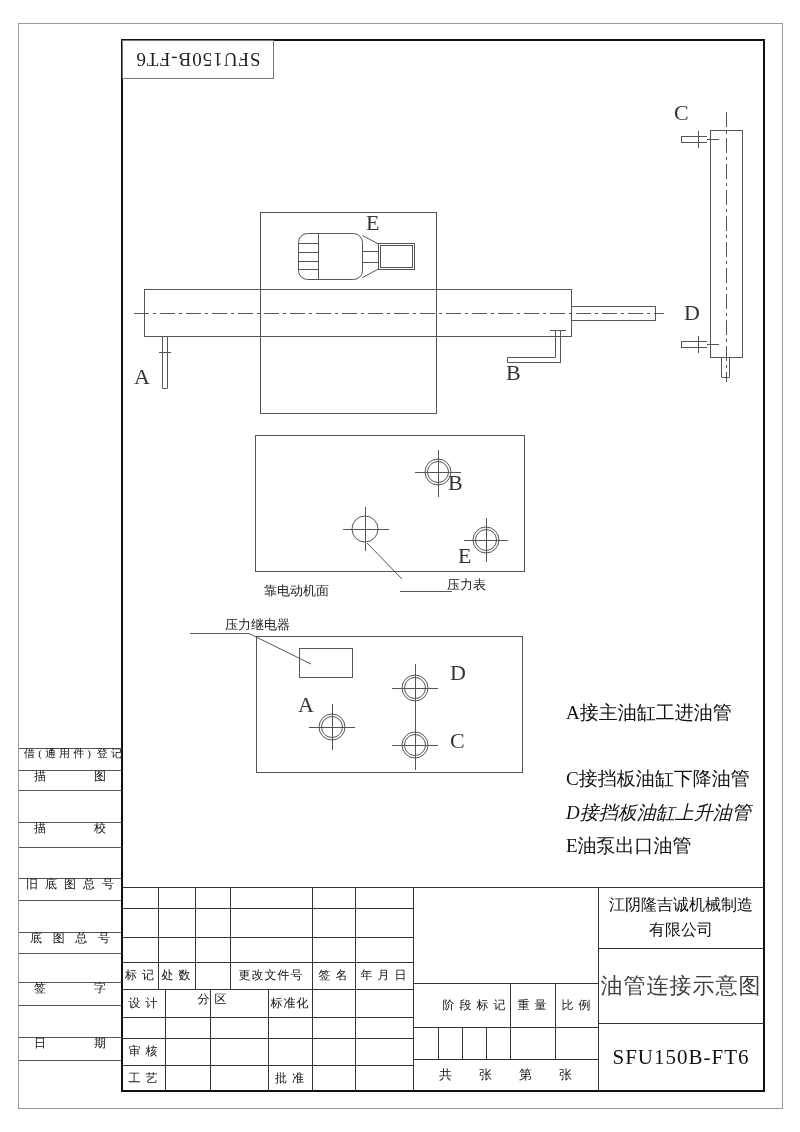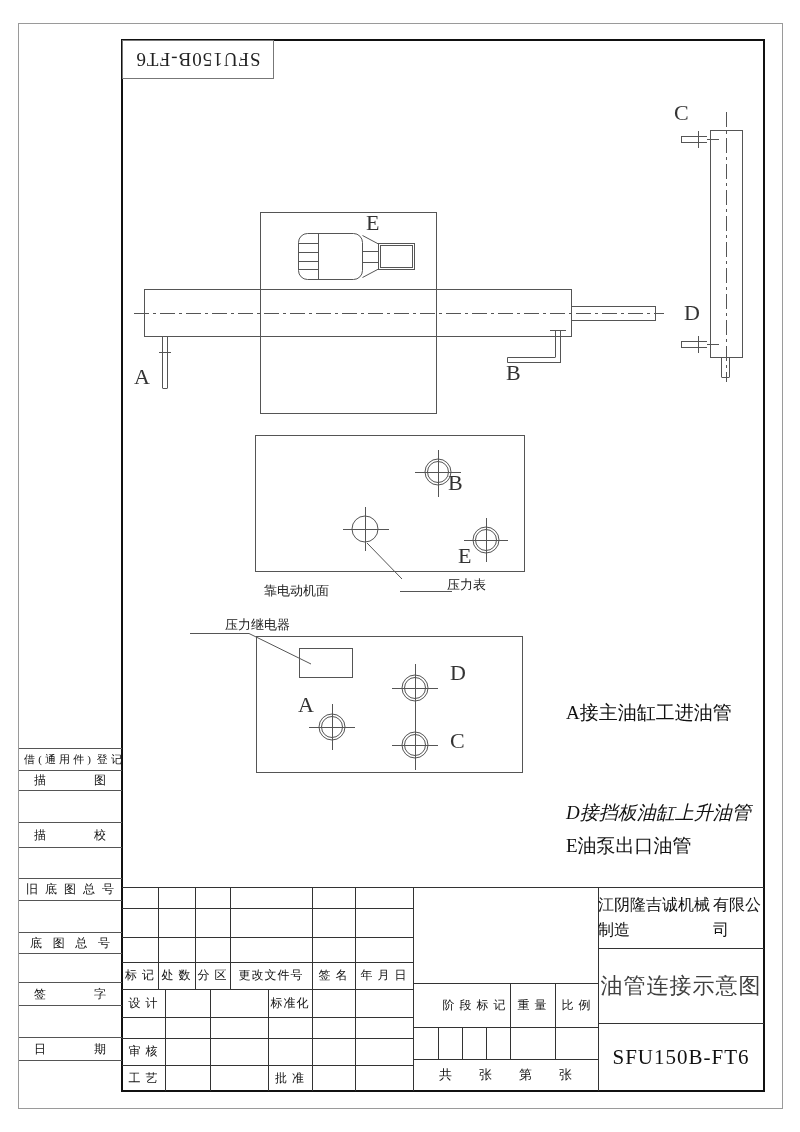--- a/index.html
+++ b/index.html
@@ -5,35 +5,35 @@
   html,body{margin:0;padding:0;background:#fff;}
   #sheet{position:relative;width:800px;height:1132px;background:#fff;overflow:hidden;
          font-family:"Liberation Sans","DejaVu Sans",sans-serif;color:#111;}
   svg{position:absolute;left:0;top:0;}
   .tcell{position:absolute;display:flex;align-items:center;justify-content:center;
          font-size:12px;letter-spacing:1px;color:#111;white-space:pre;
          font-family:"Liberation Serif","DejaVu Serif",serif;}
   .mlabel{position:absolute;color:#111;font-size:12px;
           font-family:"Liberation Serif","DejaVu Serif",serif;
           text-align:justify;text-align-last:justify;line-height:1;
-          display:flex;align-items:center;}
+          display:flex;align-items:flex-start;}
   .mlabel>span{width:100%;text-align:justify;text-align-last:justify;}
   .cadletter{position:absolute;font-family:"Liberation Serif","DejaVu Serif",serif;
              font-size:22px;line-height:1;color:#333;}
   .cap{position:absolute;font-size:13px;color:#222;white-space:pre;
        font-family:"Liberation Serif","DejaVu Serif",serif;}
   .legend-line{position:absolute;left:566px;font-size:19px;color:#111;white-space:pre;
                font-family:"Liberation Serif","DejaVu Serif",serif;}
   .flip{transform:rotate(180deg);}
   .partno-top{position:absolute;left:122px;top:40px;width:152px;height:39px;
               display:flex;align-items:center;justify-content:center;
               font-family:"Liberation Serif","DejaVu Serif",serif;
               font-size:19px;letter-spacing:1px;color:#222;}
   .company{position:absolute;left:598px;top:887px;width:166px;height:61px;
-           display:flex;flex-direction:row;align-items:center;justify-content:center;
+           display:flex;flex-direction:column;align-items:center;justify-content:center;
            font-size:16px;line-height:1.55;color:#111;
            font-family:"Liberation Serif","DejaVu Serif",serif;}
   .dtitle{position:absolute;left:598px;top:948px;width:166px;height:75px;
           display:flex;align-items:center;justify-content:center;
           font-size:22px;letter-spacing:1px;color:#404040;
           font-family:"Liberation Serif","DejaVu Serif",serif;}
   .dno{position:absolute;left:598px;top:1023px;width:166px;height:68px;
        display:flex;align-items:center;justify-content:center;
        font-size:21px;letter-spacing:1px;color:#111;
        font-family:"Liberation Serif","DejaVu Serif",serif;}
@@ -201,20 +201,21 @@
   <div class="cadletter" style="left:458px;top:545px;">E</div>
   <div class="cap" style="left:403px;top:576px;margin-left:44px;">压力表</div>
   <div class="cap" style="left:264px;top:582px;text-align:center;">靠电动机面</div>
 
   <div class="cadletter" style="left:298px;top:694px;">A</div>
   <div class="cadletter" style="left:450px;top:662px;">D</div>
   <div class="cadletter" style="left:450px;top:730px;">C</div>
   <div class="cap" style="left:191px;top:616px;margin-left:34px;">压力继电器</div>
 
   <div class="legend-line" style="top:700px;">A接主油缸工进油管</div>
+  <div class="legend-line" style="top:766px;">C接挡板油缸下降油管</div>
   <div class="legend-line" style="top:800px;font-style:italic;">D接挡板油缸上升油管</div>
   <div class="legend-line" style="top:833px;">E油泵出口油管</div>
 
   <div class="mlabel" style="left:20px;top:748px;width:98px;height:22px;font-size:11px;padding:0 4px;">
       <span>借(通用件) 登记</span>
     </div>
   <div class="mlabel" style="left:34px;top:770px;width:72px;height:20px;">
       <span>描 图</span>
     </div>
   <div class="mlabel" style="left:34px;top:822px;width:72px;height:25px;">
@@ -228,21 +229,21 @@
     </div>
   <div class="mlabel" style="left:34px;top:982px;width:72px;height:23px;">
       <span>签 字</span>
     </div>
   <div class="mlabel" style="left:34px;top:1037px;width:72px;height:23px;">
       <span>日 期</span>
     </div>
 
   <div class="tcell" style="left:122px;top:962px;width:36px;height:27px;">标 记</div>
   <div class="tcell" style="left:158px;top:962px;width:37px;height:27px;">处 数</div>
-  <div class="tcell" style="left:195px;top:962px;width:35px;height:27px;">分 区</div>
+  <div class="tcell" style="left:195px;top:986px;width:35px;height:27px;">分 区</div>
   <div class="tcell" style="left:230px;top:962px;width:82px;height:27px;">更改文件号</div>
   <div class="tcell" style="left:312px;top:962px;width:43px;height:27px;">签 名</div>
   <div class="tcell" style="left:355px;top:962px;width:58px;height:27px;">年 月 日</div>
 
   <div class="tcell" style="left:122px;top:989px;width:43px;height:28px;">设 计</div>
   <div class="tcell" style="left:268px;top:989px;width:44px;height:28px;">标准化</div>
   <div class="tcell" style="left:122px;top:1038px;width:43px;height:27px;">审 核</div>
   <div class="tcell" style="left:122px;top:1065px;width:43px;height:26px;">工 艺</div>
   <div class="tcell" style="left:268px;top:1065px;width:44px;height:26px;">批 准</div>
 

